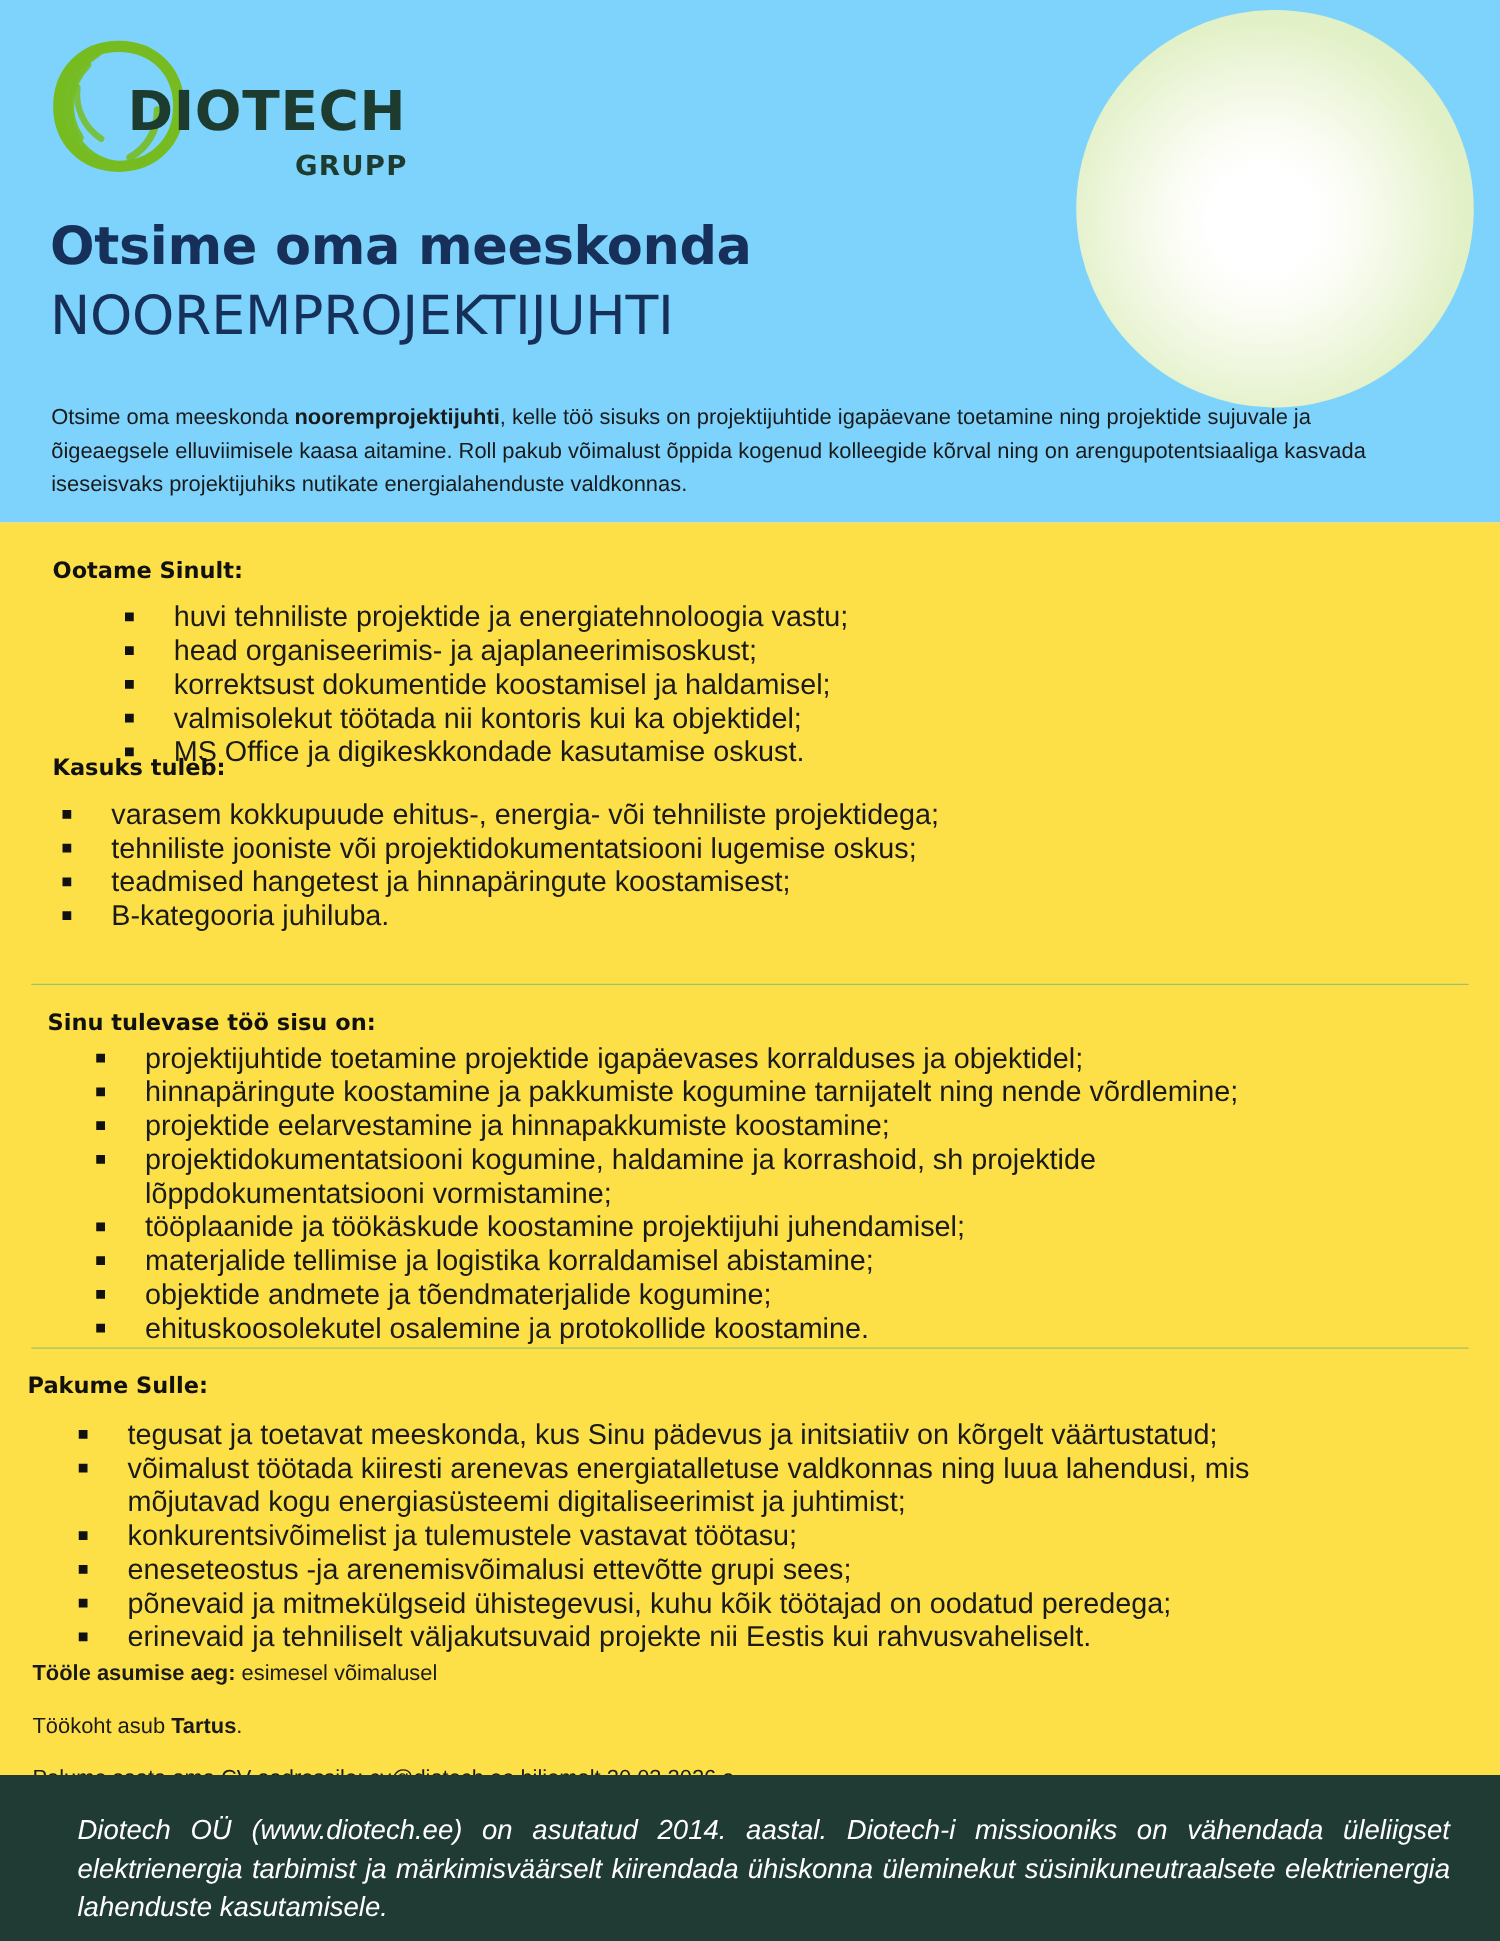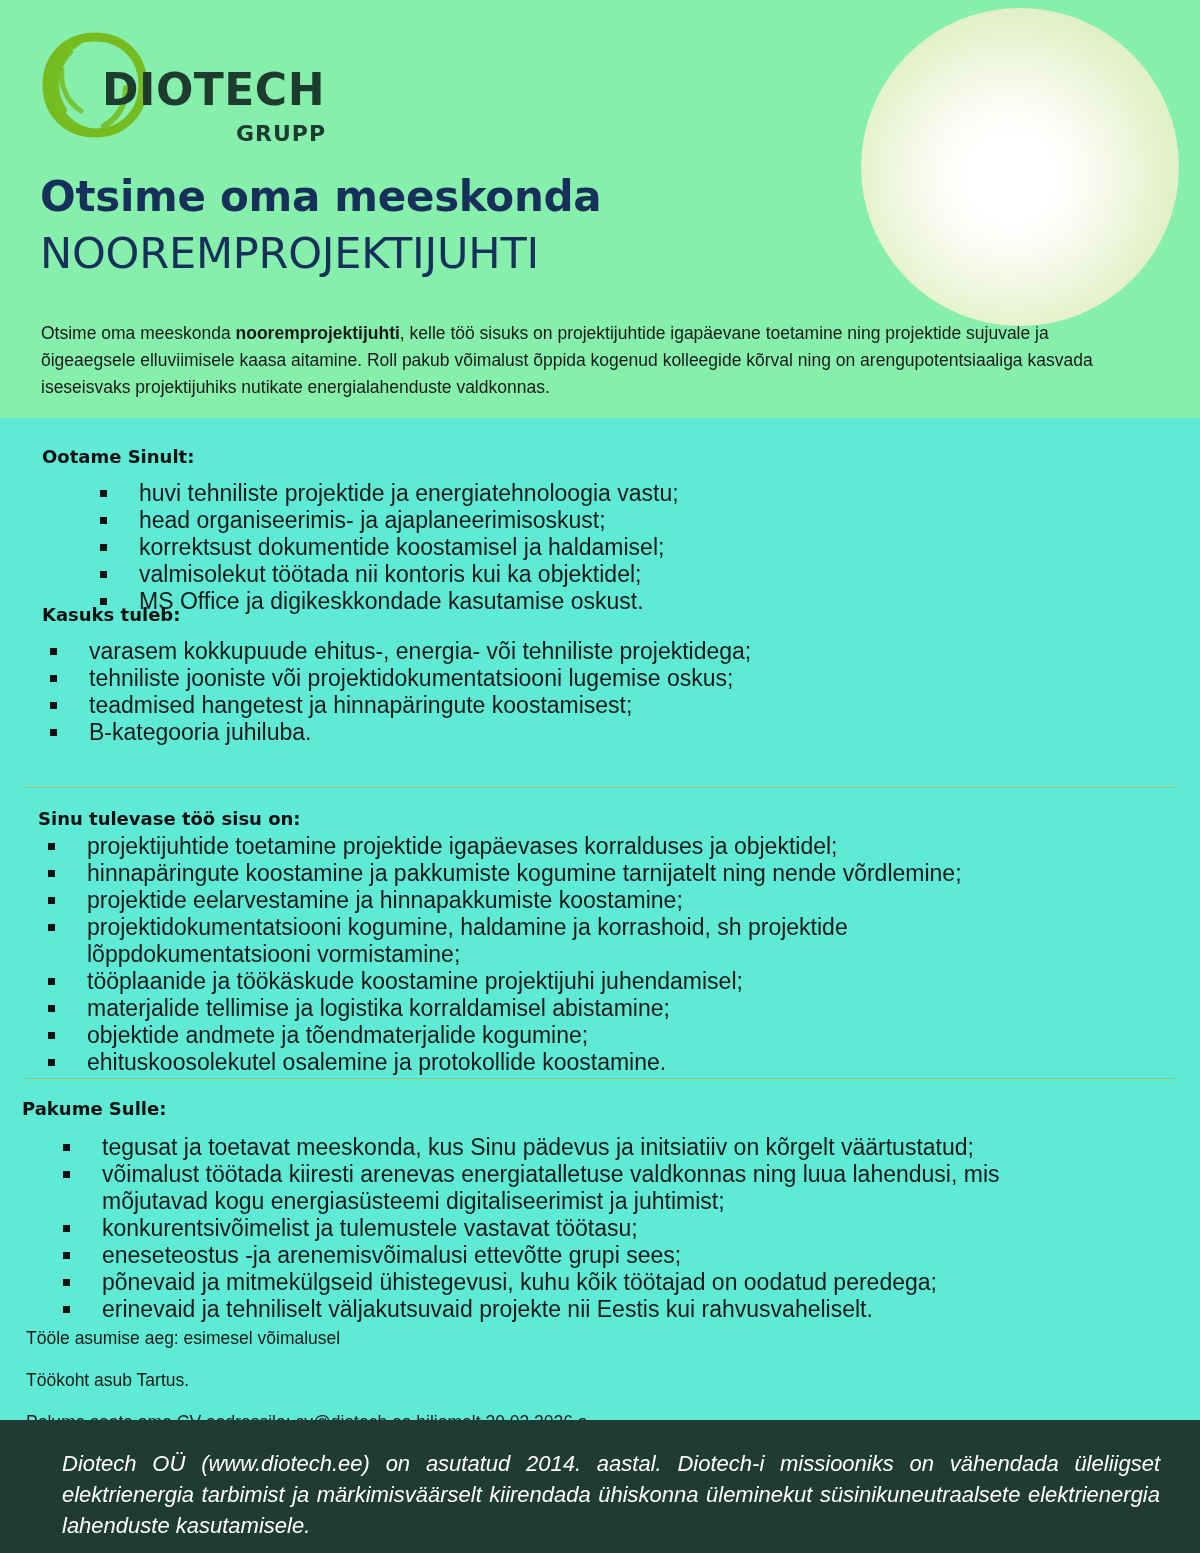--- a/index.html
+++ b/index.html
@@ -12,21 +12,21 @@
     background: #ffffff;
     font-family: "Liberation Sans", sans-serif;
     overflow: hidden;
     position: relative;
   }
 
   
   .header {
     position: relative;
     height: 418px;
-    background: #86efac;
+    background: #7dd3fc;
     overflow: hidden;
   }
   .sphere {
     position: absolute;
     left: 861px;
     top: 8px;
     width: 318px;
     height: 318px;
     border-radius: 50%;
     background: radial-gradient(circle at 47% 53%,
@@ -102,21 +102,21 @@
     width: 1065px;
     font-size: 17.5px;
     line-height: 27px;
     color: #1a1a1a;
   }
   .intro b { font-weight: 700; }
 
   
   .green-band {
     position: relative;
-    background: #5eead4;
+    background: #fde047;
     padding: 0;
     height: 1002px;
     box-sizing: border-box;
     overflow: hidden;
   }
 
   .sec-head {
     font-size: 18px;
     font-weight: 700;
     color: #111111;
@@ -154,38 +154,38 @@
     position: absolute;
     left: 25px;
     width: 1150px;
     height: 0;
     border-top: 1.4px solid #9cc36b;
   }
   .div1 { top: 369px; }
   .div2 { top: 660px; }
 
   .blk-c { position: absolute; left: 38px; top: 390px; width: 1010px; }
-  .blk-c ul { margin-left: 49px; margin-top: 4px; }
+  .blk-c ul { margin-left: 78px; margin-top: 4px; }
 
   .blk-d { position: absolute; left: 22px; top: 680px; width: 1070px; }
   .blk-d ul { margin-left: 80px; margin-top: 15px; }
 
   .tail {
     position: absolute;
     left: 26px;
     top: 908px;
     width: 1080px;
   }
   .tail p {
     margin: 0 0 17px 0;
     font-size: 17.5px;
     line-height: 25px;
     color: #1a1a1a;
   }
-  .tail b { font-weight: 400; }
+  .tail b { font-weight: 700; }
   .mail-link {
     color: #1a1a1a;
     text-decoration: underline;
   }
 
   
   .footer {
     position: absolute;
     left: 0;
     top: 1420px;

